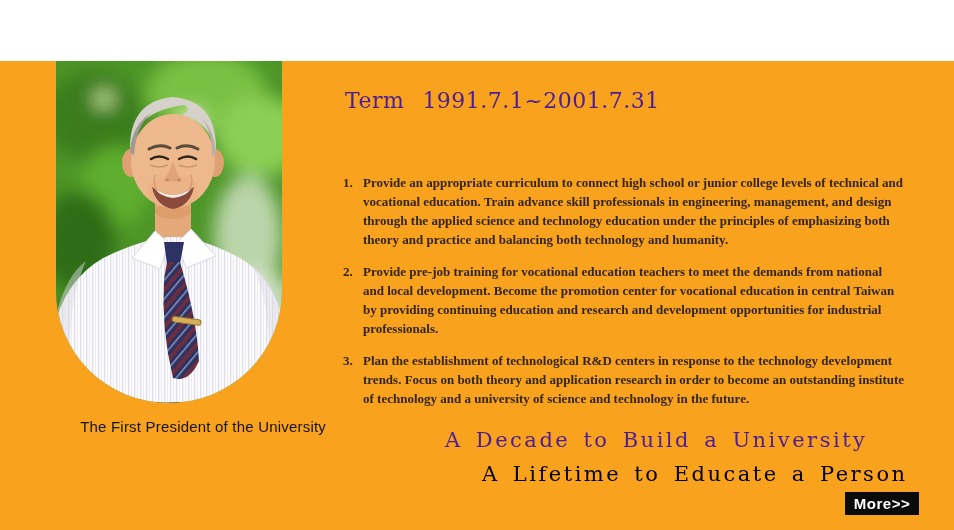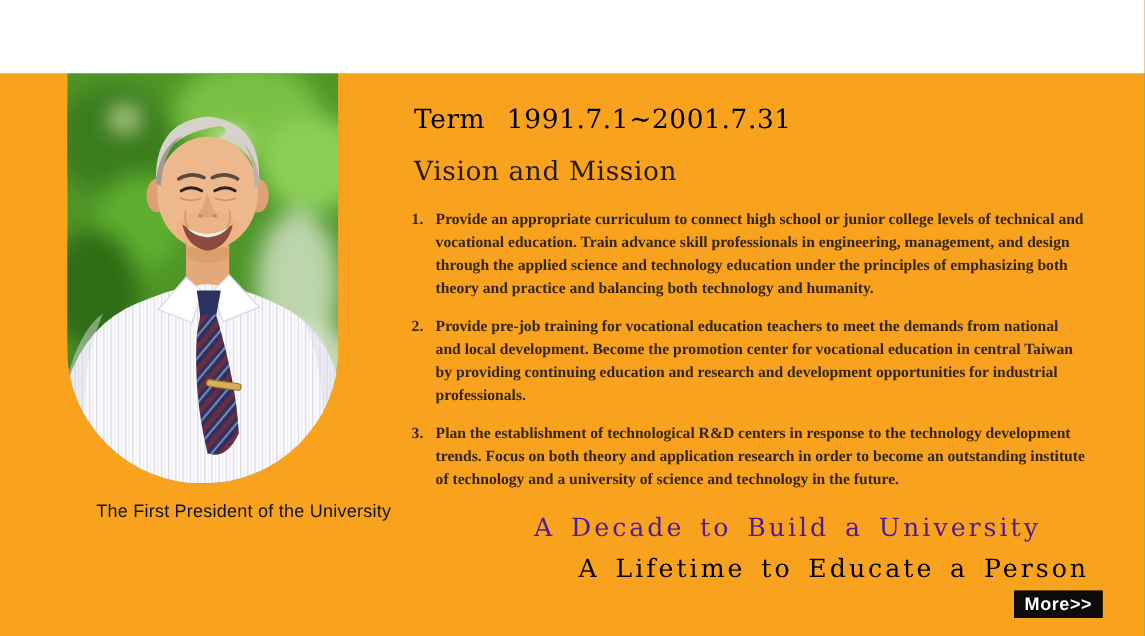--- a/index.html
+++ b/index.html
@@ -27,21 +27,21 @@
     font-size:15px;color:#141414;letter-spacing:.2px;
   }
   .caption2{
     position:absolute;left:26px;top:444px;width:300px;
     text-align:center;
     font-size:20px;font-weight:bold;color:#0d0d0d;letter-spacing:.2px;
   }
   .term{
     position:absolute;left:345px;top:88px;
     font-family:"DejaVu Serif","Liberation Serif",serif;
-    font-size:22px;color:#000000;letter-spacing:.5px;
+    font-size:22px;color:#4c1d95;letter-spacing:.5px;
   }
   .term .val{margin-left:18px;}
   .vision-heading{
     position:absolute;left:345px;top:131px;margin:0;
     font-family:"DejaVu Serif","Liberation Serif",serif;
     font-size:22px;font-weight:normal;color:#241c0e;letter-spacing:.5px;
   }
   .vision-list{
     position:absolute;left:343px;top:173px;width:562px;
   }
@@ -156,21 +156,20 @@
       <path d="M 99 128 Q 117 139 135 128 Q 129 136 117 137 Q 105 136 99 128 Z" fill="#f3ead9"></path>
     </svg>
   </div>
 
   <div class="caption1">The First President of the University</div>
 
   <div class="term">
     <span>Term</span><span class="val">1991.7.1~2001.7.31</span>
   </div>
 
-  <h2 class="vision-heading">Vision and Mission</h2>
 
   <div class="vision-list">
     <div class="vision-item">
       <span class="num">1.</span>
       <span class="txt">Provide an appropriate curriculum to connect high school or junior college levels of technical and vocational education. Train advance skill professionals in engineering, management, and design through the applied science and technology education under the principles of emphasizing both theory and practice and balancing both technology and humanity.</span>
     </div>
     <div class="vision-item">
       <span class="num">2.</span>
       <span class="txt">Provide pre-job training for vocational education teachers to meet the demands from national and local development. Become the promotion center for vocational education in central Taiwan by providing continuing education and research and development opportunities for industrial professionals.</span>
     </div>

